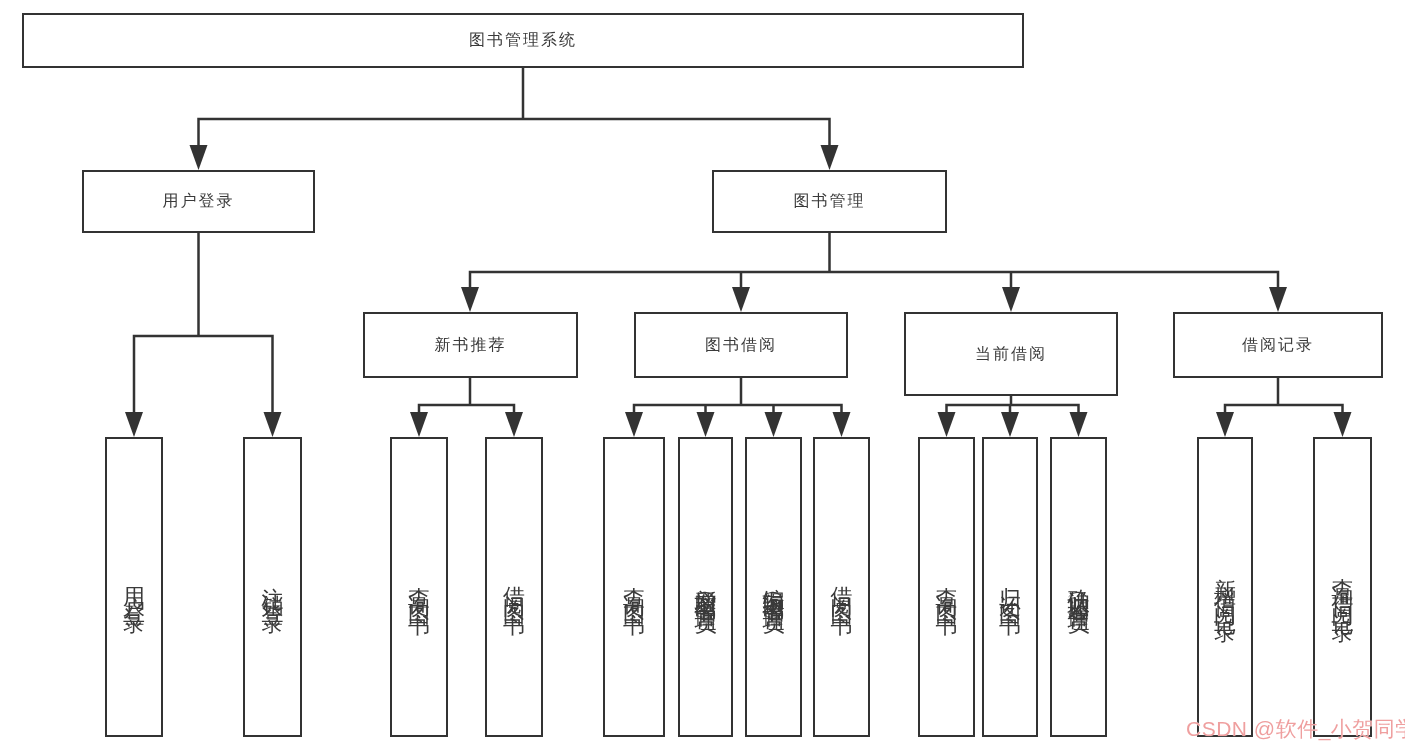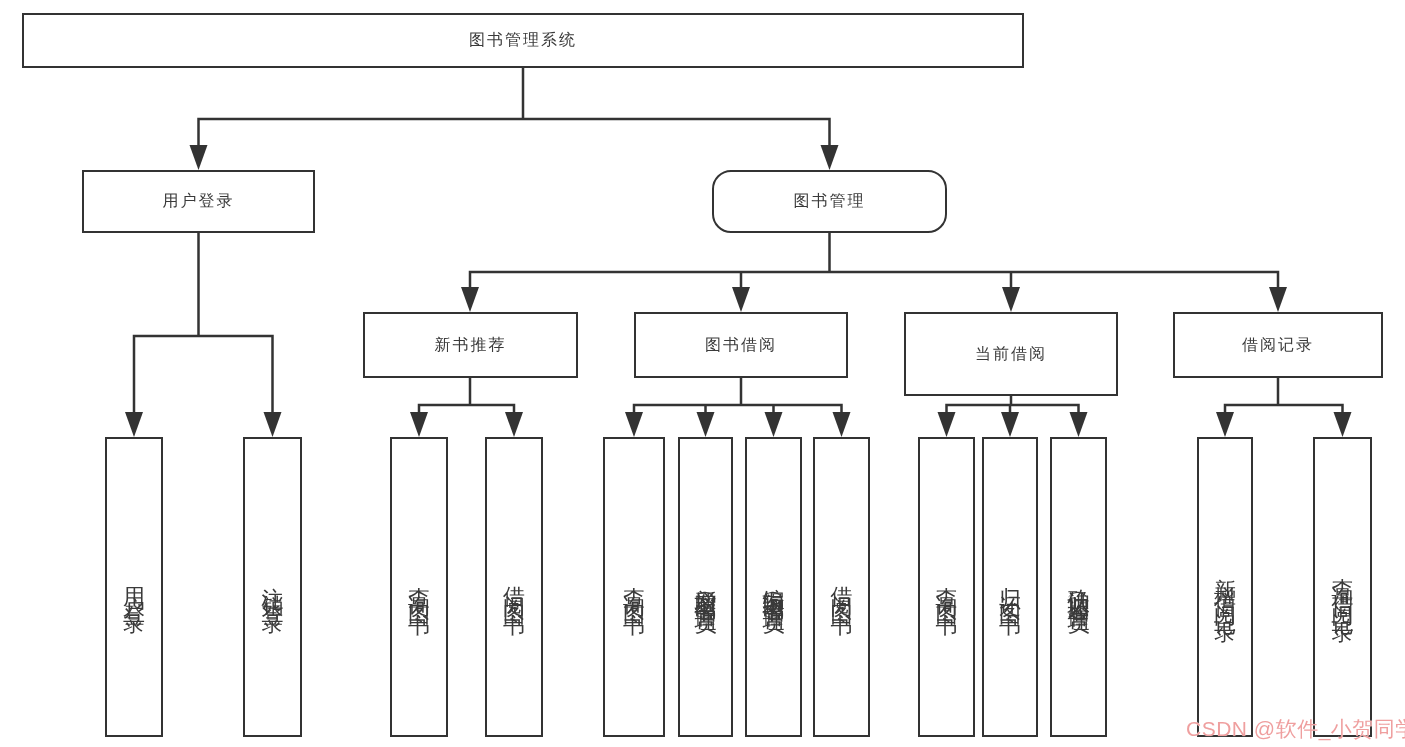--- a/index.html
+++ b/index.html
@@ -113,21 +113,21 @@
     </g>
   </svg>
 
   <div class="node" style="left:22px; top:13px; width:1002px; height:55px;">
     <span>图书管理系统</span>
   </div>
 
   <div class="node" style="left:82px; top:170px; width:233px; height:63px;">
     <span>用户登录</span>
   </div>
-  <div class="node" style="left:712px; top:170px; width:235px; height:63px;border-radius:19px;">
+  <div class="node" style="left:712px; top:170px; width:235px; height:63px;">
     <span>图书管理</span>
   </div>
 
   <div class="node" style="left:634px; top:312px; width:214px; height:66px;">
     <span>图书借阅</span>
   </div>
   <div class="node" style="left:363px; top:312px; width:215px; height:66px;">
     <span>新书推荐</span>
   </div>
   <div class="node" style="left:904px; top:312px; width:214px; height:84px;">

